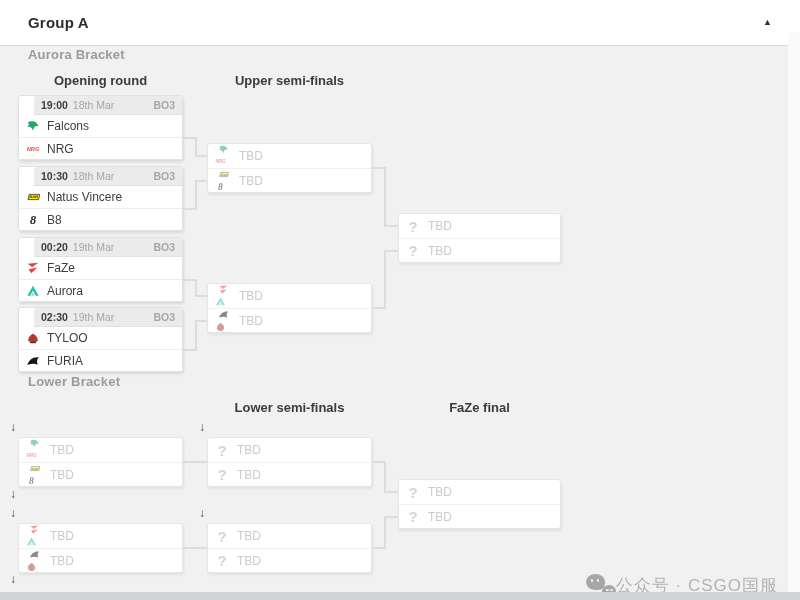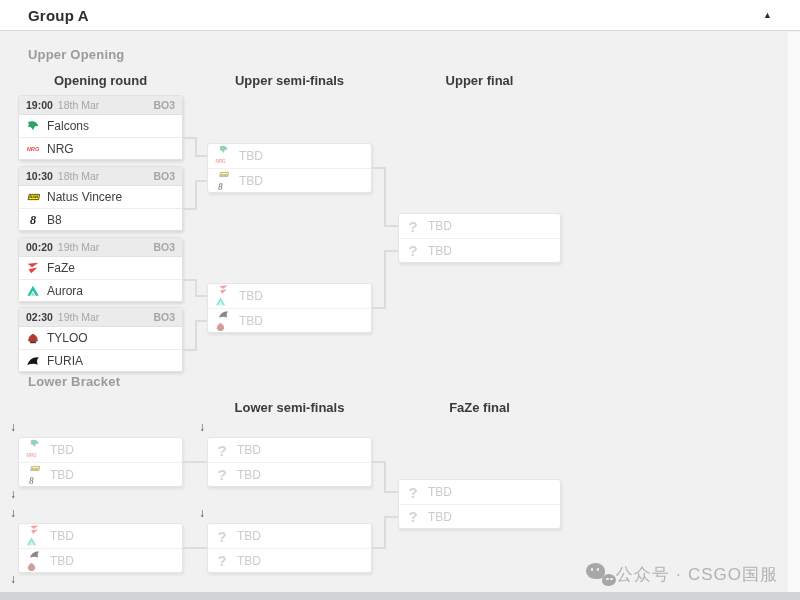--- a/index.html
+++ b/index.html
@@ -6,41 +6,41 @@
   html, body { margin: 0; padding: 0; }
   body {
     width: 800px; height: 600px;
     font-family: "Liberation Sans", sans-serif;
     background: #ffffff;
   }
   .screen { position: relative; width: 800px; height: 600px; background: #f1f1f2; overflow: hidden; }
 
   
   .topbar {
-    position: absolute; top: 0; left: 0; width: 800px; height: 31px;
+    position: absolute; top: 0; left: 0; width: 800px; height: 46px;
     background: #ffffff; border-bottom: 1px solid #d9d9d9;
     display: flex; align-items: center; justify-content: space-between;
     padding: 0 28px;
   }
   .group-title { font-size: 15px; font-weight: bold; color: #2d2d2d; letter-spacing: .2px; }
   .caret { font-size: 9px; color: #2d2d2d; cursor: pointer; line-height: 1; }
 
   .section-label { position: absolute; font-size: 13px; font-weight: bold; color: #9b9b9b; letter-spacing: .2px; }
   .col-header { position: absolute; width: 165px; text-align: center; font-size: 13px; font-weight: bold; color: #3b3b3b; }
 
   
   .match {
     position: absolute; width: 165px; background: #fff;
     border: 1px solid #e1e1e1; border-radius: 3px;
     box-shadow: 1px 2px 3px rgba(0,0,0,.10);
   }
   .match-header {
     height: 19px; background: #ebebeb; border-bottom: 1px solid #e1e1e1;
     border-radius: 3px 3px 0 0;
-    display: flex; align-items: center; gap: 5px; padding: 0 7px; font-size: 10.5px;
+    display: flex; align-items: center; gap: 5px; padding: 0 7px; font-size: 10.5px; margin-left: 15px;
   }
   .mh-time { font-weight: bold; color: #3c3c3c; }
   .mh-date { color: #a6a6a6; }
   .mh-fmt  { margin-left: auto; color: #a6a6a6; font-weight: bold; }
   .team-row { height: 22px; display: flex; align-items: center; gap: 7px; padding: 0 7px; background: #fff; text-align: right; }
   .team-row + .team-row { border-top: 1px solid #ededed; }
   .team-name { font-size: 12px; color: #3d3d3d; }
   .logo { width: 14px; height: 14px; flex: 0 0 auto; }
   .logo svg { width: 100%; height: 100%; display: block; }
 
@@ -60,44 +60,43 @@
   .logo-stack .logo:last-child { top: 12px; left: 0; }
   .qmark { width: 14px; text-align: center; font-size: 15px; font-weight: bold; color: #d4d4d4; flex: 0 0 auto; }
 
   
   .conn { position: absolute; background: #dcdcdc; }
 
   
   .drop-arrow { position: absolute; font-size: 12px; font-weight: bold; color: #4a4a4a; line-height: 1; }
 
   
-  .watermark { position: absolute; right: 22px; bottom: 14px; display: flex; }
+  .watermark { position: absolute; right: 22px; bottom: 3px; display: flex; }
   .wm-text { font-size: 17px; color: #b2b2b2; letter-spacing: 1px; }
   .wechat { position: relative; width: 30px; height: 23px; opacity: .75; }
   .wc-b1 { position: absolute; left: 0; top: 0; width: 19px; height: 16px; background: #8f8f8f; border-radius: 50% 50% 40% 50%; }
   .wc-b2 { position: absolute; right: 0; bottom: 0; width: 14px; height: 12px; background: #8f8f8f; border-radius: 50% 50% 50% 40%; }
   .wc-dot { position: absolute; width: 2.5px; height: 2.5px; background: #f1f1f2; border-radius: 50%; }
 
   .bottom-strip { position: absolute; left: 0; bottom: 0; width: 800px; height: 8px; background: #d1d3d5; }
   .right-strip { position: absolute; right: 0; top: 32px; width: 12px; height: 560px; background: #fafafa; }
 </style>
 </head>
 <body>
 
 <div class="screen">
 
   <div class="topbar">
     <span class="group-title">Group A</span>
     <span class="caret">▲</span>
   </div>
 
-  <div class="section-label" style="left:28px;top:47px">Upper Opening</div>
+  <div class="section-label" style="left:28px;top:47px">Aurora Bracket</div>
   <div class="col-header" style="left:207px;top:73px">Upper semi-finals</div>
   <div class="col-header" style="left:18px;top:73px">Opening round</div>
-  <div class="col-header" style="left:398px;top:73px;width:163px">Upper final</div>
 
   <div class="match" style="left:18px;top:95px">
     <div class="match-header">
       <span class="mh-time">19:00</span>
       <span class="mh-date">18th Mar</span>
       <span class="mh-fmt">BO3</span>
     </div>
     <div class="team-row">
       <span class="logo">
           <svg viewBox="0 0 16 16">

